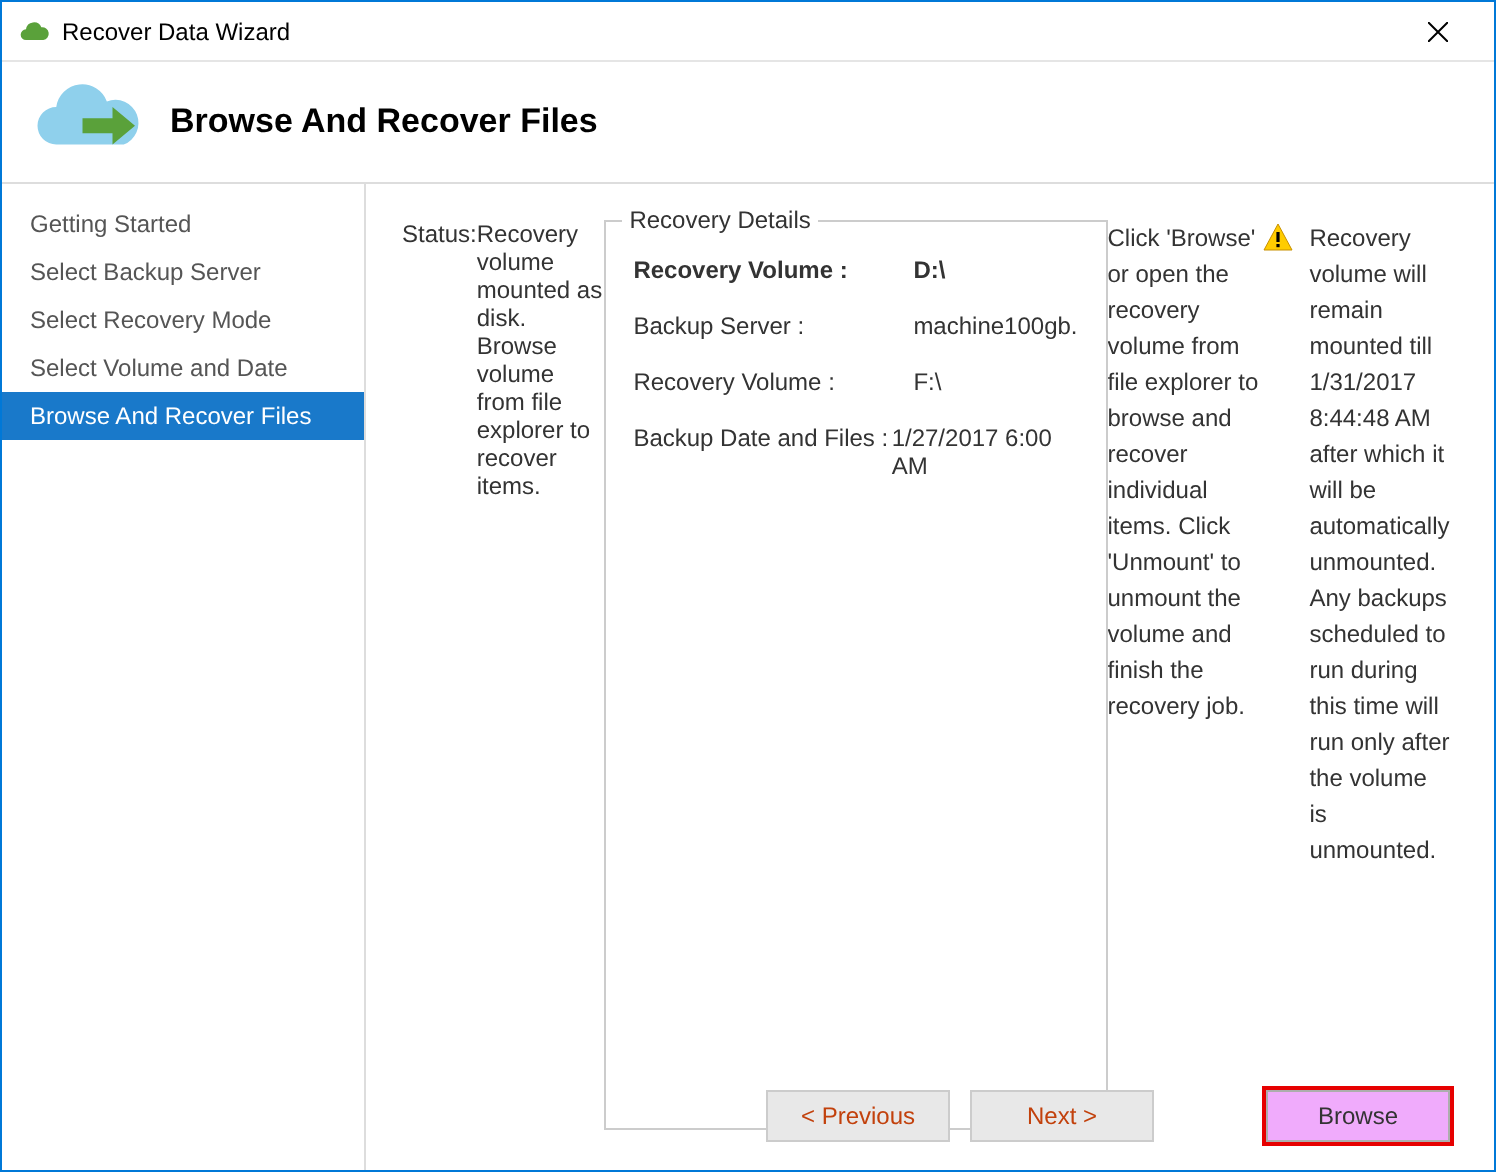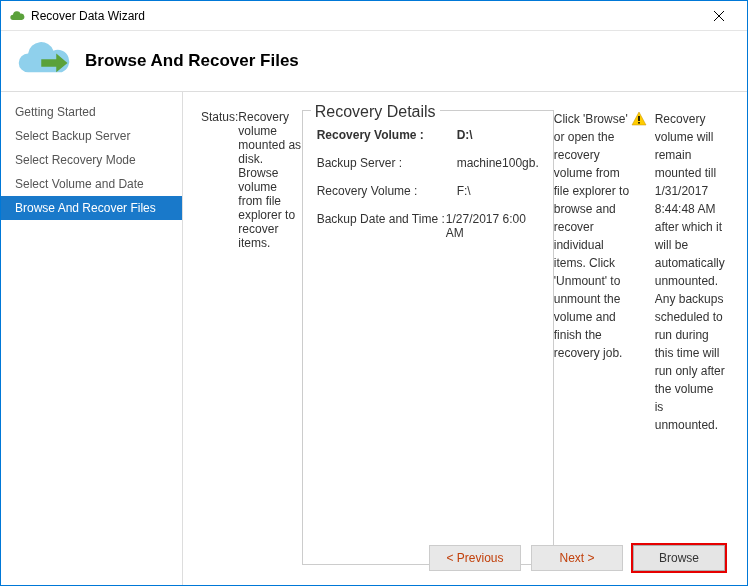--- a/index.html
+++ b/index.html
@@ -13,31 +13,31 @@
     .header .page-title { font-size: 17px; font-weight: bold; color: #000; }
     .main { display: flex; height: calc(100% - 90px); }
     .sidebar { width: 181px; border-top: 1px solid #ddd; padding-top: 8px; }
     .sidebar .nav-item { font-size: 12px; color: #555; padding: 5px 14px; cursor: default; }
     .sidebar .nav-item.active { background: #1979ca; color: #fff; }
     .content { flex: 1; border-top: 1px solid #ddd; border-left: 1px solid #ddd; padding: 18px 22px 0 18px; display: flex; flex-direction: row; position: relative; }
     .status-row { display: flex; font-size: 12px; color: #333; margin-bottom: 20px; }
     .status-row .label { width: 50px; }
     .progress-bar { height: 16px; background: #00a415; margin-bottom: 12px; }
     .details-fieldset { border: 1px solid #ccc; padding: 10px 14px 14px 14px; font-size: 12px; color: #333; margin-bottom: 20px; position: relative; }
-    .details-fieldset .legend { position: absolute; top: -8px; left: 8px; background: #fff; padding: 0 4px; font-size: 16px; }
+    .details-fieldset .legend { position: absolute; top: -8px; left: 8px; background: #fff; padding: 0 4px; font-size: 12px; }
     .detail-row { display: flex; padding: 7px 0; }
     .detail-row .k { width: 140px; }
     .detail-row.bold { font-weight: bold; }
     .instruction { font-size: 12px; color: #333; line-height: 1.5; margin-bottom: 10px; }
     .warning-row { display: flex; font-size: 12px; color: #333; line-height: 1.5; }
     .warning-row .warn-icon { width: 16px; height: 16px; margin-right: 8px; flex-shrink: 0; margin-top: 1px; }
     .footer { position: absolute; bottom: 14px; right: 22px; display: flex; gap: 10px; }
     .btn { min-width: 92px; height: 26px; font-size: 12px; border: 1px solid #adadad; background: #e1e1e1; color: #333; display: flex; align-items: center; justify-content: center; cursor: pointer; }
     .btn.disabled { color: #c2410c; background: #e8e8e8; cursor: default; border-color: #ccc; }
-    .btn.highlight-red { outline: 2px solid #e60000; outline-offset: 0; background: #e5e5e5; }
+    .btn.highlight-red { outline: 2px solid #e60000; outline-offset: 0; background: #f0abfc; margin-left: 46px; }
     .btn.highlight-blue { border: 1px solid #0078d7; }
   </style>
 </head>
 <body>
 
 <div class="titlebar">
   <svg class="cloud-icon" viewBox="0 0 24 24">
       <path fill="#5aa13a" d="M19 18H6a4 4 0 010-8 6 6 0 0111.5-1.5A4.5 4.5 0 0119 18z"></path>
     </svg>
   <div class="title">Recover Data Wizard</div>
@@ -81,21 +81,21 @@
       </div>
       <div class="detail-row">
         <div class="k">Backup Server :</div>
         <div class="v">machine100gb.</div>
       </div>
       <div class="detail-row">
         <div class="k">Recovery Volume :</div>
         <div class="v">F:\</div>
       </div>
       <div class="detail-row">
-        <div class="k">Backup Date and Time :</div>
+        <div class="k">Backup Date and Files :</div>
         <div class="v">1/27/2017 6:00 AM</div>
       </div>
     </div>
 
     <div class="instruction">Click 'Browse' or open the recovery volume from file explorer to browse and recover individual items. Click 'Unmount' to unmount the volume and finish the recovery job.</div>
 
     <div class="warning-row">
       <svg class="warn-icon" viewBox="0 0 16 16">
         <path fill="#ffcc00" stroke="#c79000" stroke-width="0.5" d="M8 1 L15 14 L1 14 Z"></path>
         <rect x="7.2" y="5" width="1.6" height="5" fill="#000"></rect>

